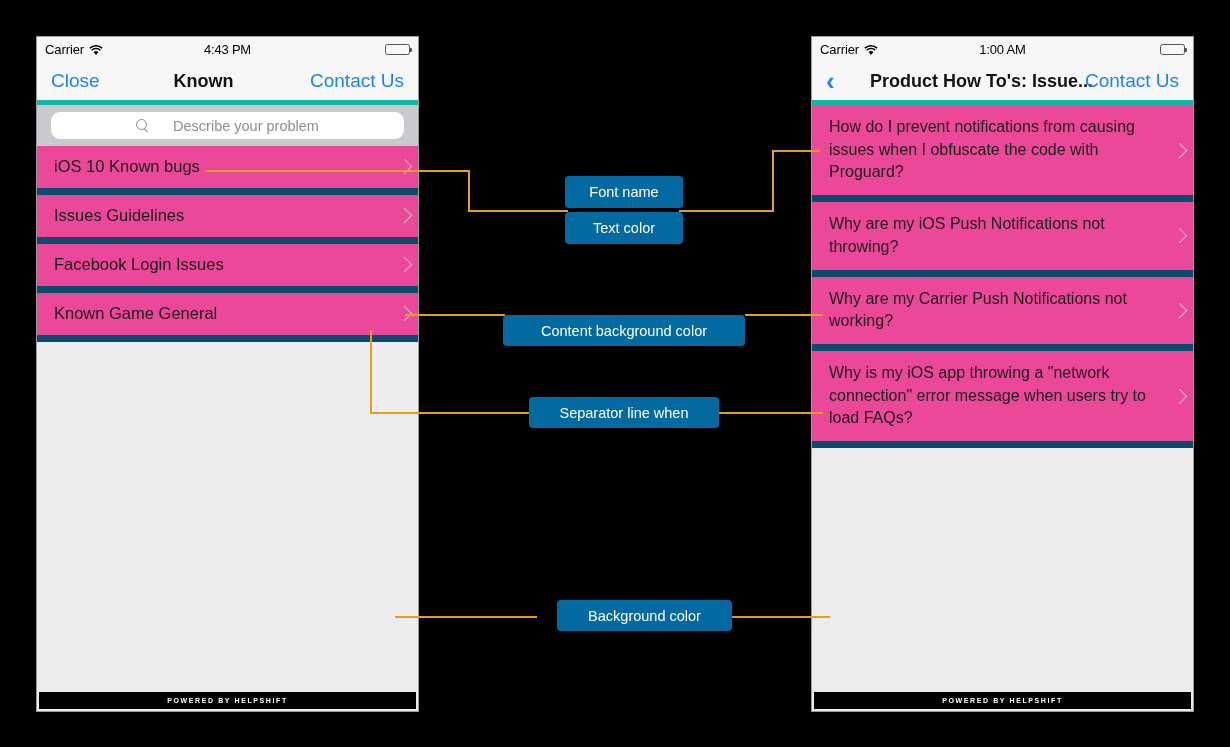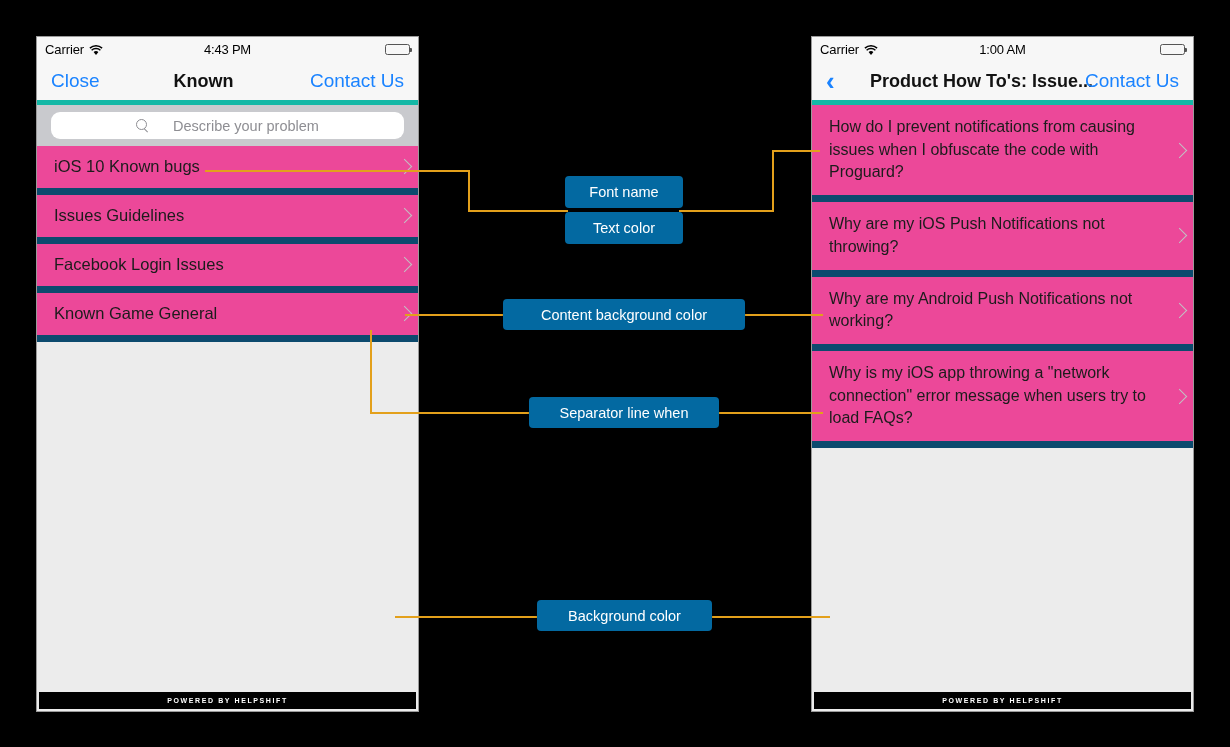--- a/index.html
+++ b/index.html
@@ -277,21 +277,21 @@
     <div class="list">
       <div class="list-item">
         <span class="list-item-label">How do I prevent notifications from causing issues when I obfuscate the code with Proguard?</span>
         <span class="chevron"></span>
       </div>
       <div class="list-item">
         <span class="list-item-label">Why are my iOS Push Notifications not throwing?</span>
         <span class="chevron"></span>
       </div>
       <div class="list-item">
-        <span class="list-item-label">Why are my Android Push Notifications not working?</span>
+        <span class="list-item-label">Why are my Carrier Push Notifications not working?</span>
         <span class="chevron"></span>
       </div>
       <div class="list-item">
         <span class="list-item-label">Why is my iOS app throwing a "network connection" error message when users try to load FAQs?</span>
         <span class="chevron"></span>
       </div>
     </div>
 
     <div class="filler"></div>
 
@@ -313,19 +313,19 @@
   <div class="conn conn-h" style="left:370px;  top:412px; width:160px;"></div>
   <div class="conn conn-h" style="left:719px;  top:412px; width:104px;"></div>
 
   <div class="conn conn-h" style="left:395px;  top:616px; width:142px;"></div>
   <div class="conn conn-h" style="left:712px;  top:616px; width:118px;"></div>
 
   <div class="badge" style="left:565px; top:176px; width:118px; height:32px;">Font name</div>
 
   <div class="badge" style="left:565px; top:212px; width:118px; height:32px;">Text color</div>
 
-  <div class="badge" style="left:503px; top:299px; width:242px; height:31px;">Content background color</div>
+  <div class="badge" style="left:503px; top:315px; width:242px; height:31px;">Content background color</div>
 
   <div class="badge" style="left:529px; top:397px; width:190px; height:31px;">Separator line when</div>
 
-  <div class="badge" style="left:537px; top:600px; width:175px; height:31px;">Background color</div>
+  <div class="badge" style="left:557px; top:600px; width:175px; height:31px;">Background color</div>
 
 </div>
 
 </body></html>

